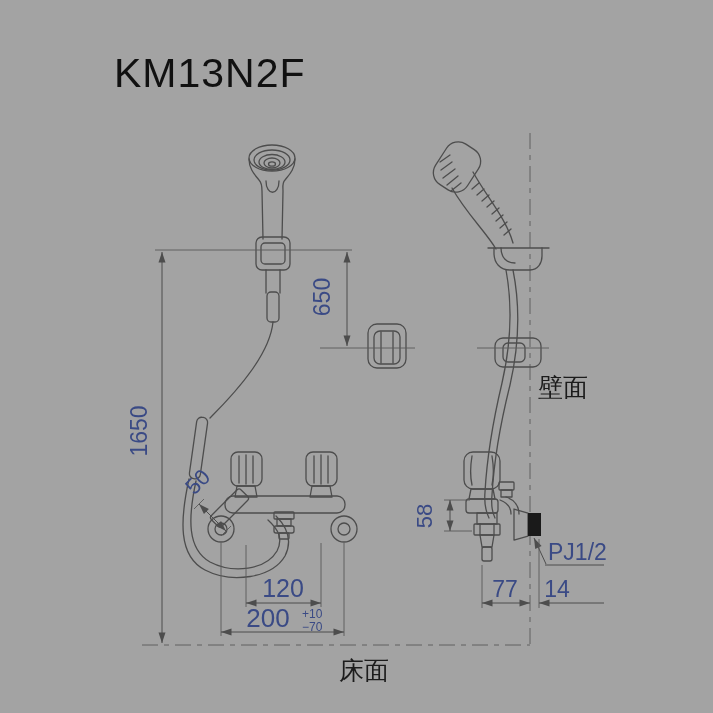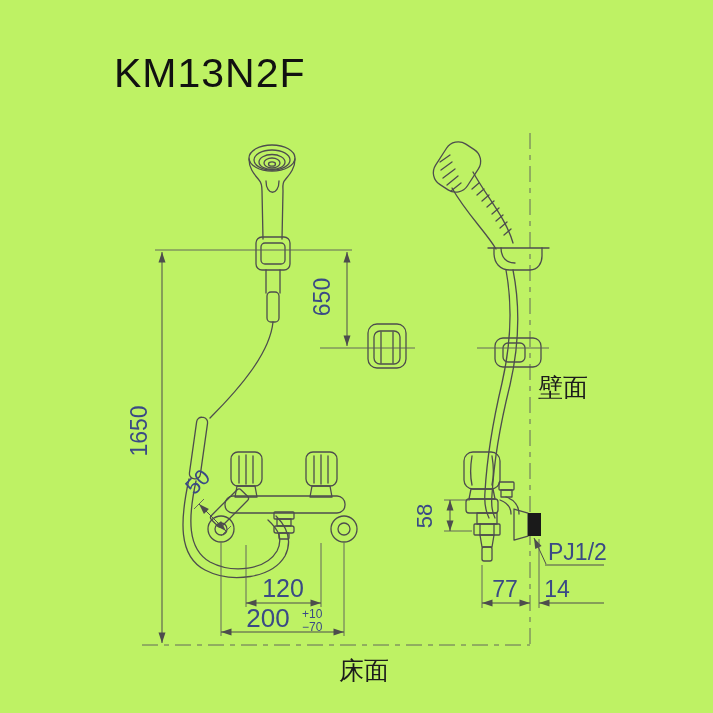--- a/index.html
+++ b/index.html
@@ -1,16 +1,16 @@
 <!DOCTYPE html>
 <html><head>
 <meta charset="utf-8">
 <style>
   html,body{margin:0;padding:0;background:#fff;}
-  .page{position:relative;width:713px;height:713px;background:#bef264;overflow:hidden;
+  .page{position:relative;width:713px;height:713px;background:#a3a3a3;overflow:hidden;
         font-family:"Liberation Sans","DejaVu Sans",sans-serif;}
   svg{position:absolute;left:0;top:0;}
   text{font-family:"Liberation Sans","DejaVu Sans",sans-serif;}
   .ln{stroke:#4d4d4d;stroke-width:1.3;fill:none;stroke-linecap:round;stroke-linejoin:round;}
   .thin{stroke:#5a5a5a;stroke-width:0.9;fill:none;}
   .dim{stroke:#4d4d4d;stroke-width:1;fill:none;}
   .dimtxt{fill:#3a4a85;}
   .jp{fill:#1c1c1c;}
 </style>
 </head>

